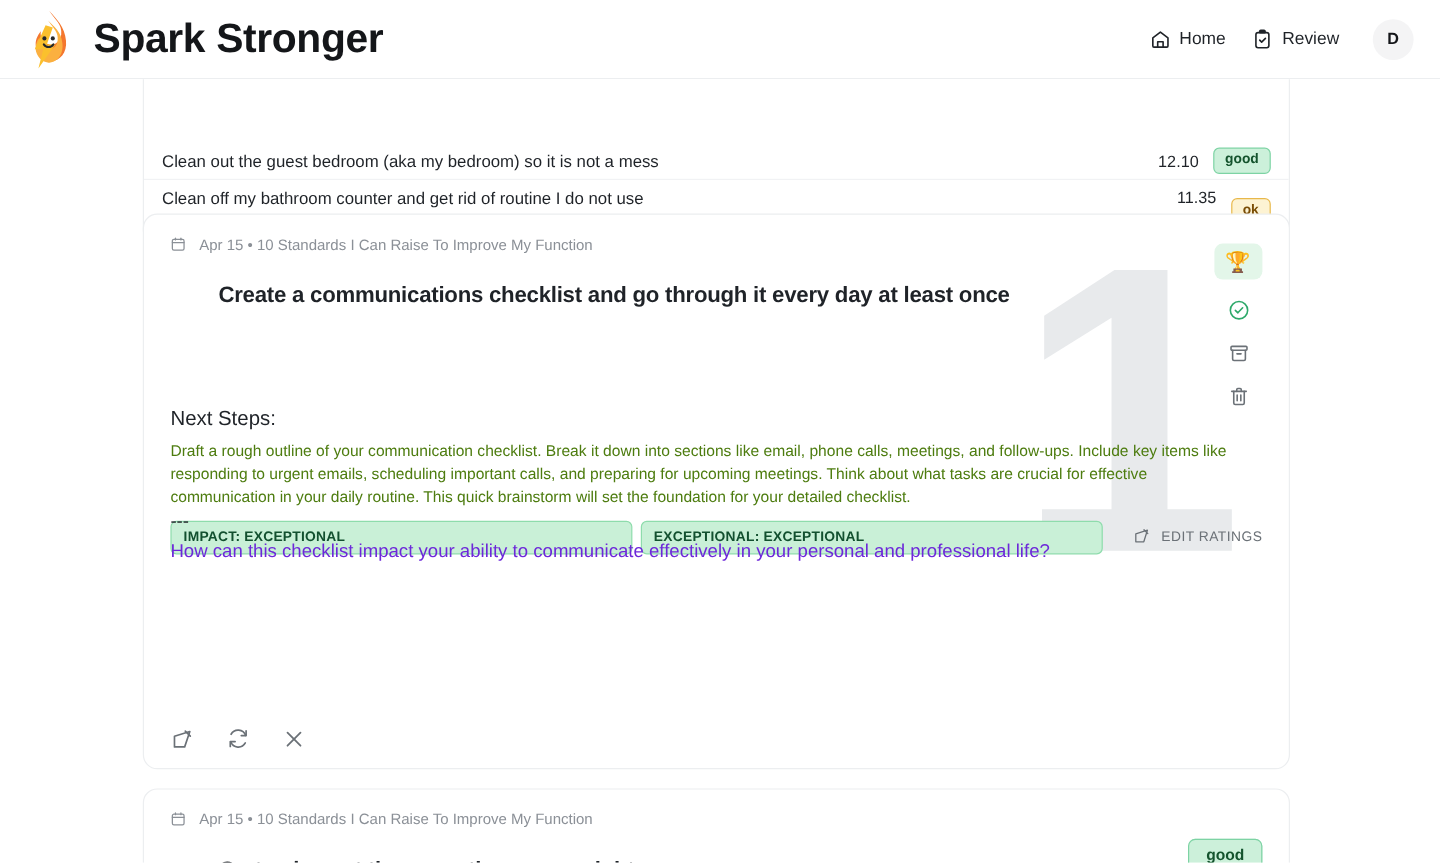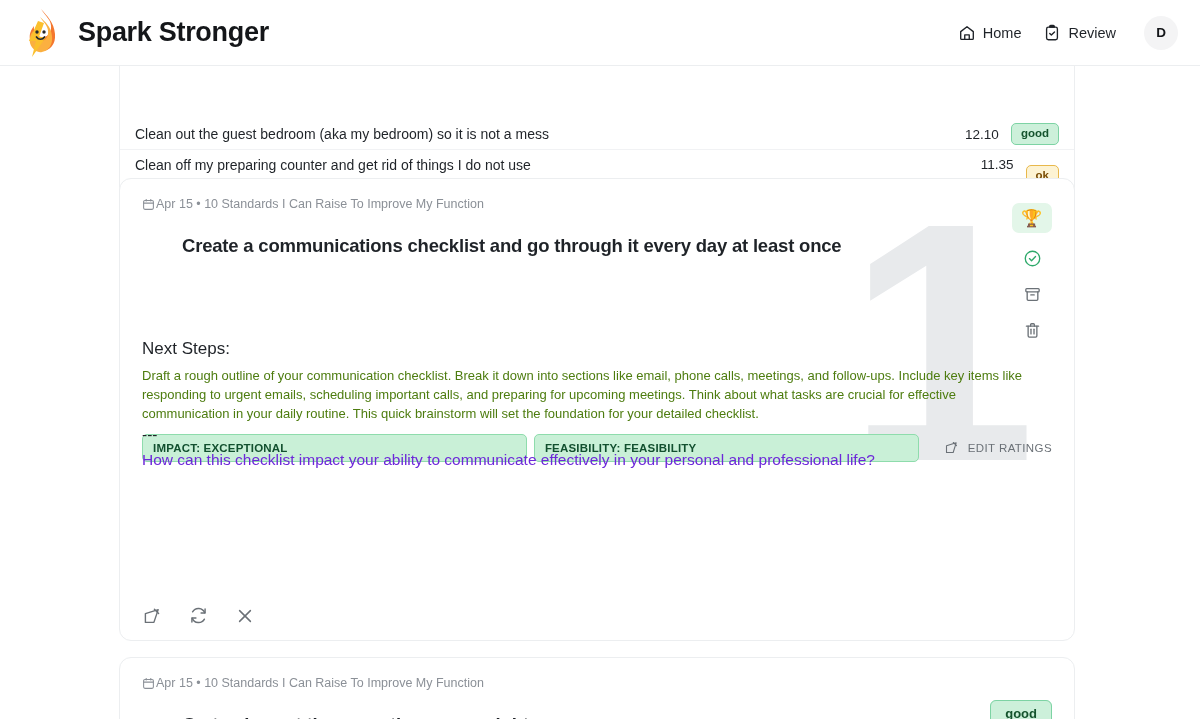--- a/index.html
+++ b/index.html
@@ -23,21 +23,21 @@
     background: #ffffff;
     border-bottom: 1px solid #eceef0;
   }
   .brand { display: flex; align-items: center; gap: 14px; }
   .logo-mark {
     width: 46px; height: 52px;
     position: relative;
     display: block;
   }
   .brand-title {
-    font-size: 27px;
+    font-size: 34px;
     font-weight: bold;
     letter-spacing: -0.3px;
     color: #141619;
   }
   .header-nav { display: flex; align-items: center; gap: 22px; }
   .nav-link {
     display: flex; align-items: center; gap: 7px;
     font-size: 14.5px;
     color: #1f2328;
     cursor: pointer;
@@ -127,21 +127,21 @@
     font-weight: bold;
     color: #e8eaec;
     user-select: none;
     pointer-events: none;
     z-index: 0;
     font-family: "Liberation Sans", sans-serif;
   }
 
   .card-meta {
     position: relative; z-index: 2;
-    display: flex; align-items: center; gap: 1px;
+    display: flex; align-items: flex-start; gap: 11px;
     font-size: 12.5px;
     color: #8b9097;
   }
   .card-meta svg { display: block; }
 
   .card-heading {
     position: relative; z-index: 2;
     margin-top: 24px;
     font-size: 18.5px;
     font-weight: bold;
@@ -299,21 +299,21 @@
 <div class="page">
 
   <div class="card card-list">
     <div style="height:104px"></div>
     <div class="list-row">
       <div class="row-title">Clean out the guest bedroom (aka my bedroom) so it is not a mess</div>
       <div class="row-score">12.10</div>
       <div class="badge badge-good">good</div>
     </div>
     <div class="list-row">
-      <div class="row-title">Clean off my preparing counter and get rid of things I do not use</div>
+      <div class="row-title">Clean off my bathroom counter and get rid of routine I do not use</div>
       <div class="row-score">11.35</div>
       <div class="badge badge-ok">ok</div>
     </div>
   </div>
 
   <div class="card card-detail">
     <div class="card-inner">
       <div class="watermark">1</div>
 
       <div class="card-meta">
@@ -353,21 +353,21 @@
             <path d="M8 5.4 V3.9 a1 1 0 0 1 1 -1 h2 a1 1 0 0 1 1 1 v1.5"></path>
             <path d="M5.4 5.4 V15.6 a1.3 1.3 0 0 0 1.3 1.3 h6.6 a1.3 1.3 0 0 0 1.3 -1.3 V5.4"></path>
             <path d="M8.4 8.6 V13.6"></path>
               <path d="M11.6 8.6 V13.6"></path>
           </svg>
         </span>
       </div>
 
       <div class="ratings-row">
         <div class="pill pill-green">IMPACT: EXCEPTIONAL</div>
-        <div class="pill pill-green">FEASIBILITY: FEASIBILITY</div>
+        <div class="pill pill-green">EXCEPTIONAL: EXCEPTIONAL</div>
         <div class="edit-ratings">
           <span>
             <svg width="15" height="15" viewBox="0 0 18 18" fill="none" stroke="#6b7177" stroke-width="1.3" stroke-linecap="round" stroke-linejoin="round">
               <path d="M14.6 3.4 L11 15 H3 V7 L14.6 3.4 Z"></path>
               <path d="M11.2 3 L15 6.8"></path>
             </svg>
           </span>
           <span>EDIT RATINGS</span>
         </div>
       </div>

